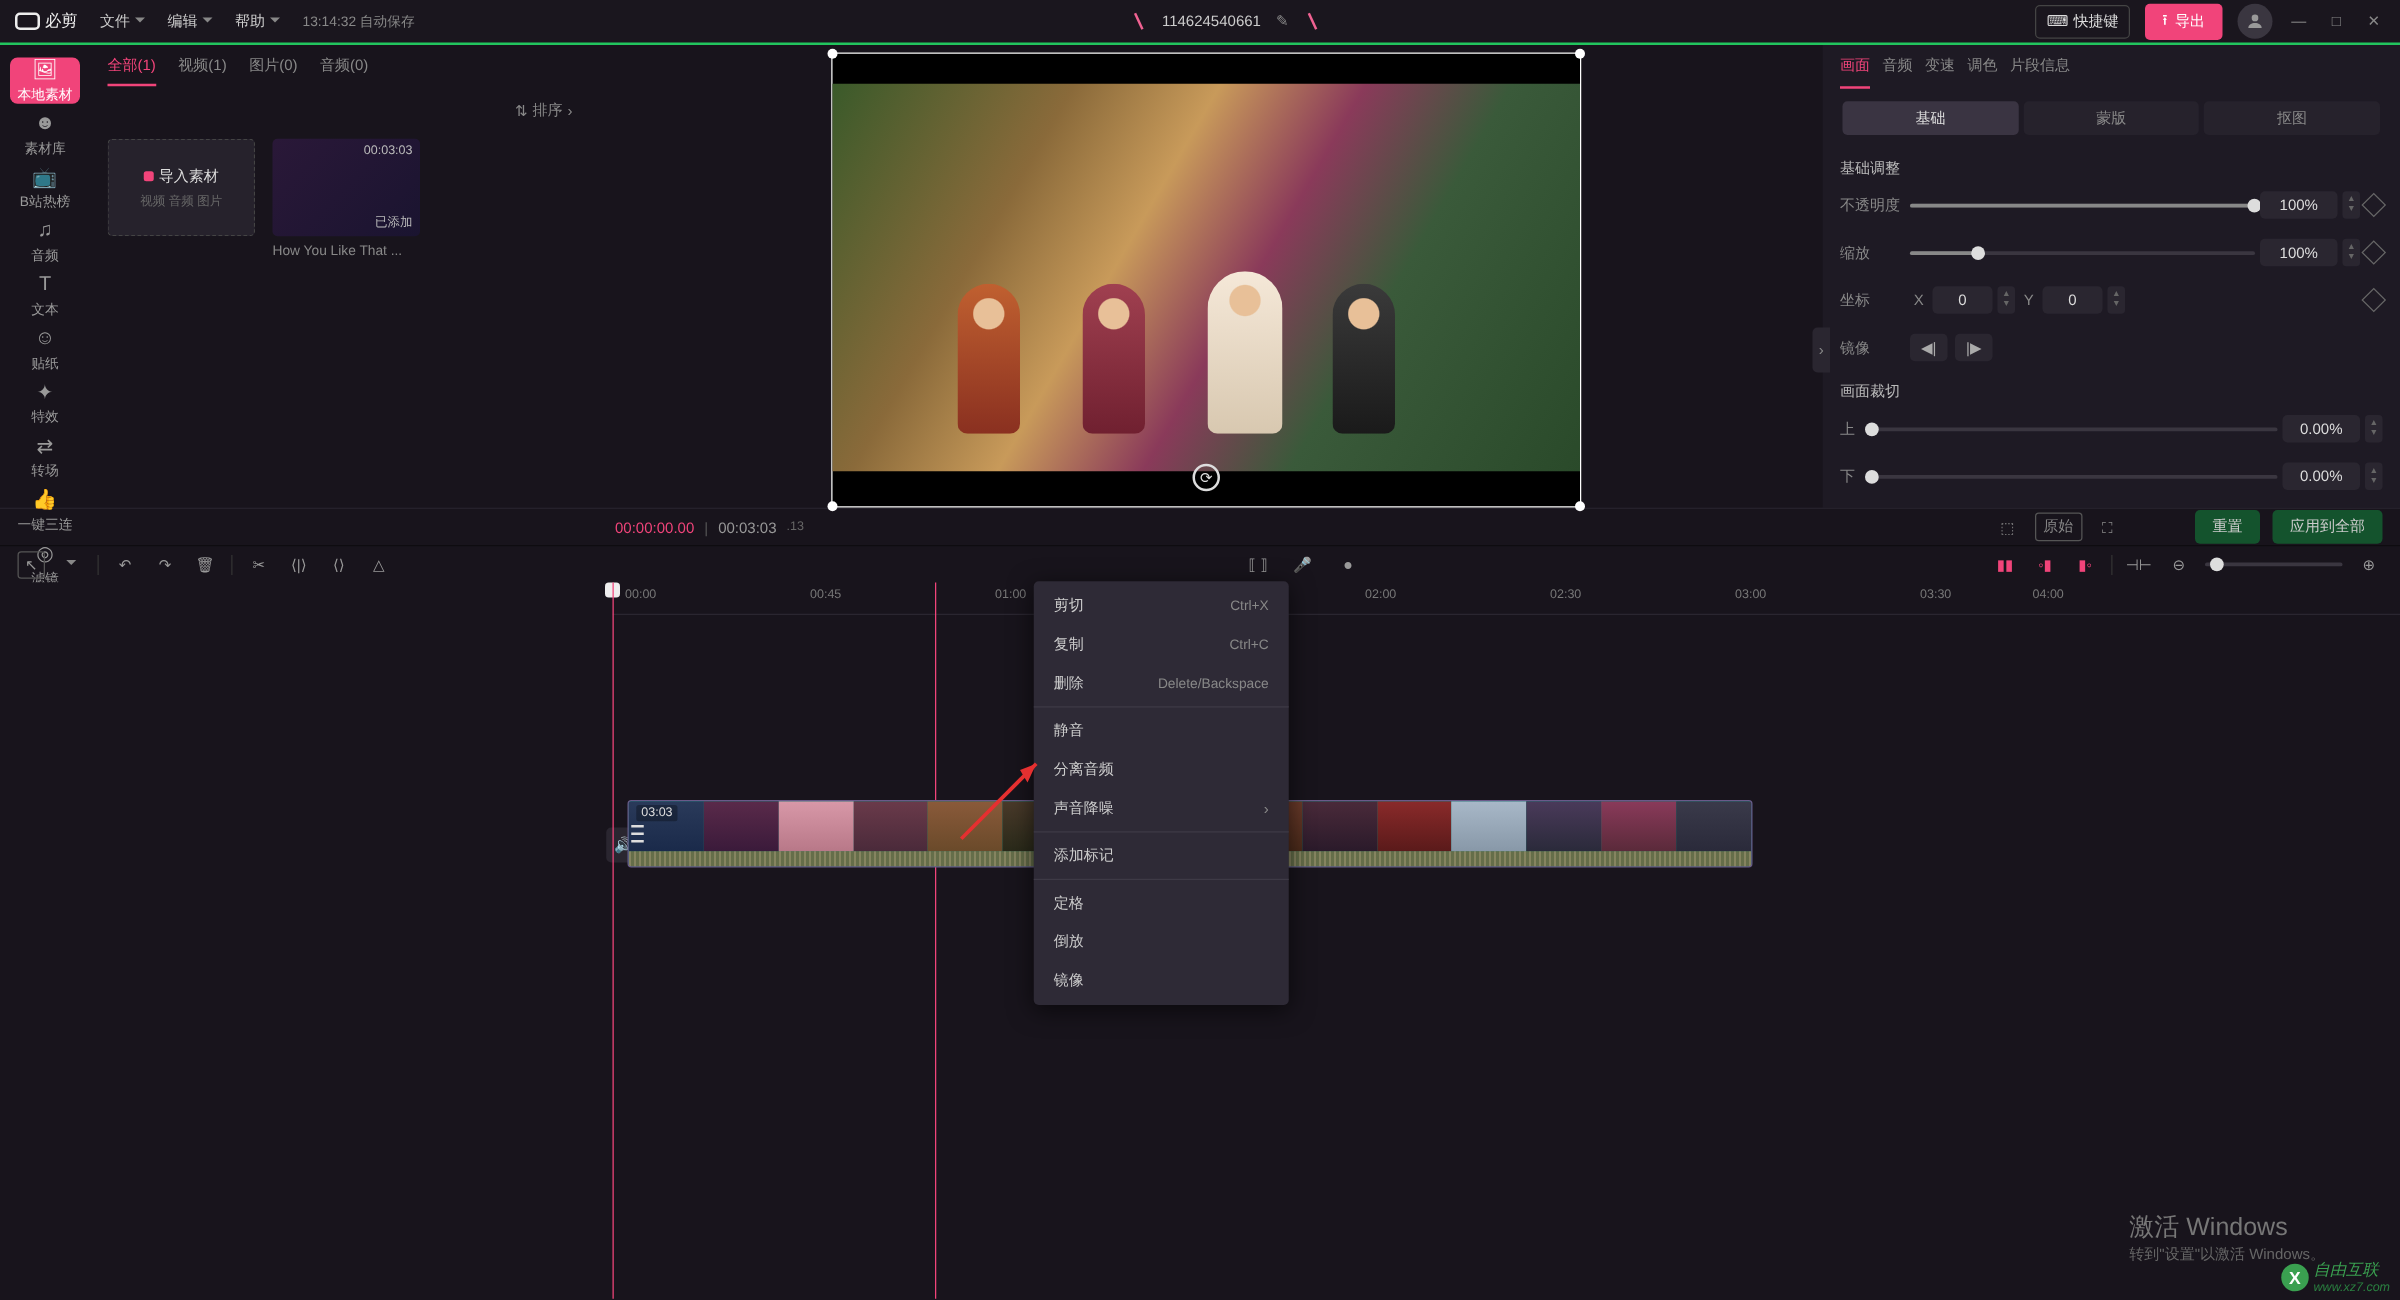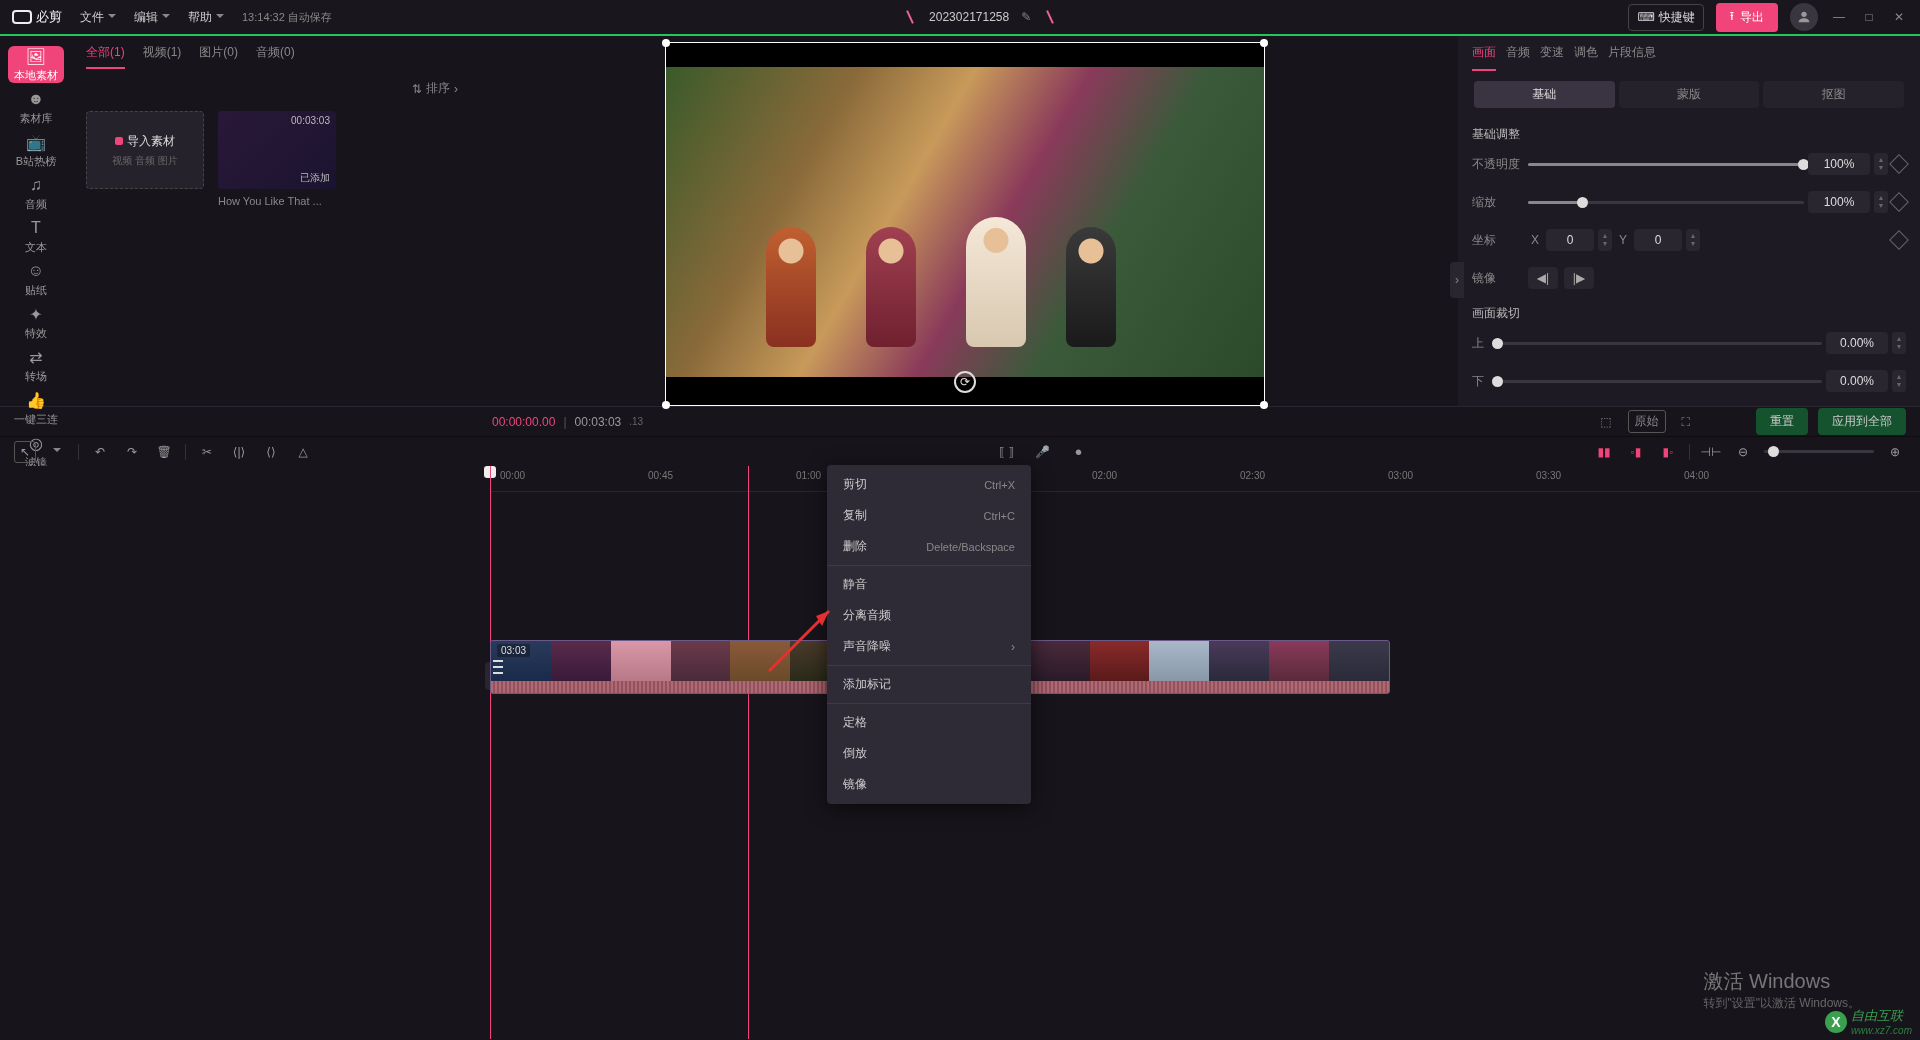--- a/index.html
+++ b/index.html
@@ -106,21 +106,21 @@
 
 .timeline-area { height: 573px; background: #18141c; display: flex; position: relative; }
 .track-gutter { width: 490px; background: #18141c; position: relative; }
 .mute-btn { position: absolute; left: 485px; top: 196px; width: 28px; height: 28px; background: #2a2630; border-radius: 4px; display: flex; align-items: center; justify-content: center; color: #aaa; cursor: pointer; }
 .timeline-main { flex: 1; position: relative; }
 .ruler { height: 26px; position: relative; border-bottom: 1px solid #2a2630; }
 .ruler-tick { position: absolute; top: 4px; color: #777; font-size: 10px; }
 .playhead-head { position: absolute; top: 0; width: 12px; height: 12px; background: #eee; border-radius: 3px; }
 .playhead { position: absolute; top: 0; bottom: 0; width: 1px; background: #f1447a; }
 .track { height: 54px; position: relative; margin-top: 148px; }
-.clip { position: absolute; left: 0; width: 900px; height: 54px; background: #a21caf; border: 1px solid #6a5a8a; border-radius: 3px; overflow: hidden; }
+.clip { position: absolute; left: 12px; width: 900px; height: 54px; background: #0f766e; border: 1px solid #6a5a8a; border-radius: 3px; overflow: hidden; }
 .clip-time { position: absolute; top: 3px; left: 6px; color: #ddd; font-size: 10px; background: rgba(0,0,0,0.3); padding: 1px 4px; border-radius: 2px; z-index:2; }
 .clip-thumbs { display: flex; height: 40px; }
 .clip-thumb { flex: 1; min-width:40px; }
 .ct0{background:linear-gradient(#2a3a5a,#1a2a4a);} .ct1{background:linear-gradient(#5a2a4a,#3a1a3a);} .ct2{background:linear-gradient(#d898a8,#b87888);} .ct3{background:linear-gradient(#6a3a4a,#4a2a3a);} .ct4{background:linear-gradient(#8a5a3a,#6a4a2a);}
 .ct5{background:linear-gradient(#4a3a2a,#2a2a1a);} .ct6{background:linear-gradient(#3a4a2a,#2a3a1a);} .ct7{background:linear-gradient(#7a5a3a,#5a4a2a);} .ct8{background:linear-gradient(#6a3a2a,#4a2a1a);} .ct9{background:linear-gradient(#4a2a3a,#2a1a2a);}
 .ct10{background:linear-gradient(#8a2a2a,#5a1a1a);} .ct11{background:linear-gradient(#a8b8c8,#8898a8);} .ct12{background:linear-gradient(#4a3a5a,#2a2a3a);} .ct13{background:linear-gradient(#8a3a5a,#5a2a3a);} .ct14{background:linear-gradient(#3a3a4a,#2a2a3a);}
 .clip-wave { height: 14px; background: repeating-linear-gradient(90deg, #b88a5a 0 2px, #8a6a3a 2px 4px); opacity:0.7; }
 .clip-playbtn { position:absolute; left:2px; top:50%; transform:translateY(-50%); width:10px; height:14px; display:flex; flex-direction:column; justify-content:space-between; z-index:2;}
 .clip-playbtn span{height:2px;background:#ddd;}
 
@@ -162,21 +162,21 @@
         <span class="chev-down"></span>
       </div>
     <div class="menu-item">
         <span>帮助</span>
         <span class="chev-down"></span>
       </div>
     <div class="timestamp">13:14:32 自动保存</div>
   </div>
   <div class="topbar-center">
     <div class="slash"></div>
-    <span>202302171258</span>
+    <span>114624540661</span>
     <span style="color:#888;">✎</span>
     <div class="slash"></div>
   </div>
   <div class="topbar-right">
     <div class="shortcut-btn">
         <span>⌨</span>
         <span>快捷键</span>
       </div>
     <div class="export-btn">
         <span>⭱</span>
@@ -428,21 +428,21 @@
     <div class="ruler">
       <div class="playhead-head" style="left:-6px"></div>
       <div class="ruler-tick" style="left:10px">00:00</div>
       <div class="ruler-tick" style="left:158px">00:45</div>
       <div class="ruler-tick" style="left:306px">01:00</div>
       <div class="ruler-tick" style="left:454px">01:30</div>
       <div class="ruler-tick" style="left:602px">02:00</div>
       <div class="ruler-tick" style="left:750px">02:30</div>
       <div class="ruler-tick" style="left:898px">03:00</div>
       <div class="ruler-tick" style="left:1046px">03:30</div>
-      <div class="ruler-tick" style="left:1194px">04:00</div>
+      <div class="ruler-tick" style="left:1136px">04:00</div>
     </div>
     <div class="playhead" style="left:0"></div>
     <div class="playhead" style="left:258px;background:#f1447a;"></div>
     <div class="track">
       <div class="clip">
         <div class="clip-playbtn">
             <span></span>
             <span></span>
             <span></span>
           </div>

